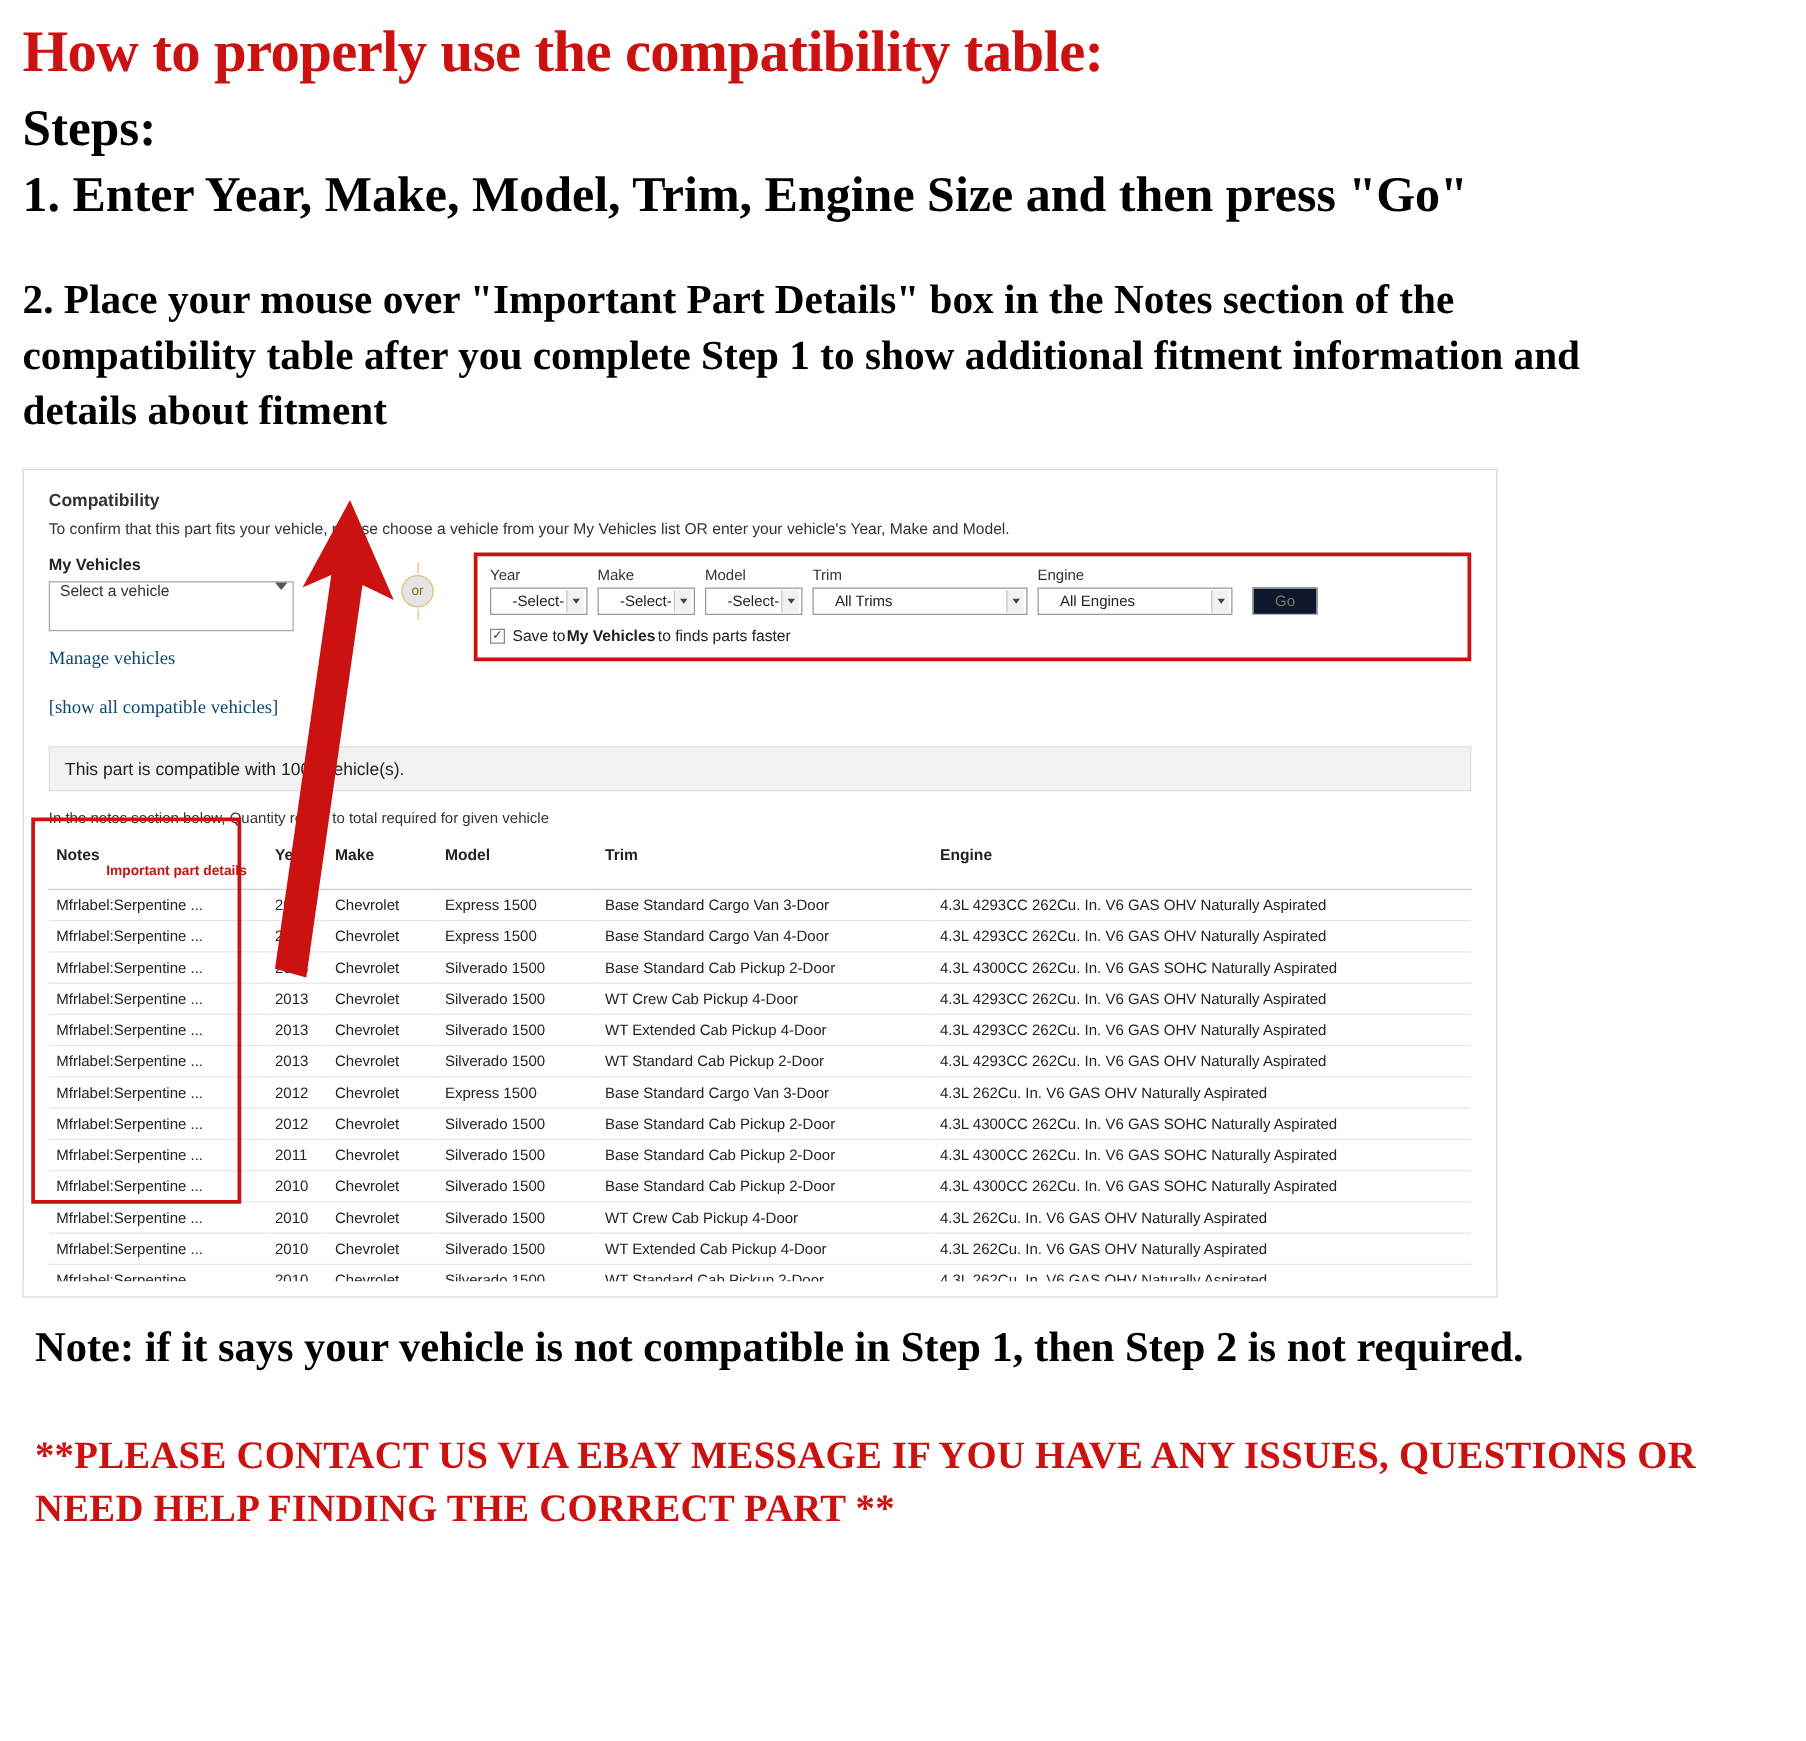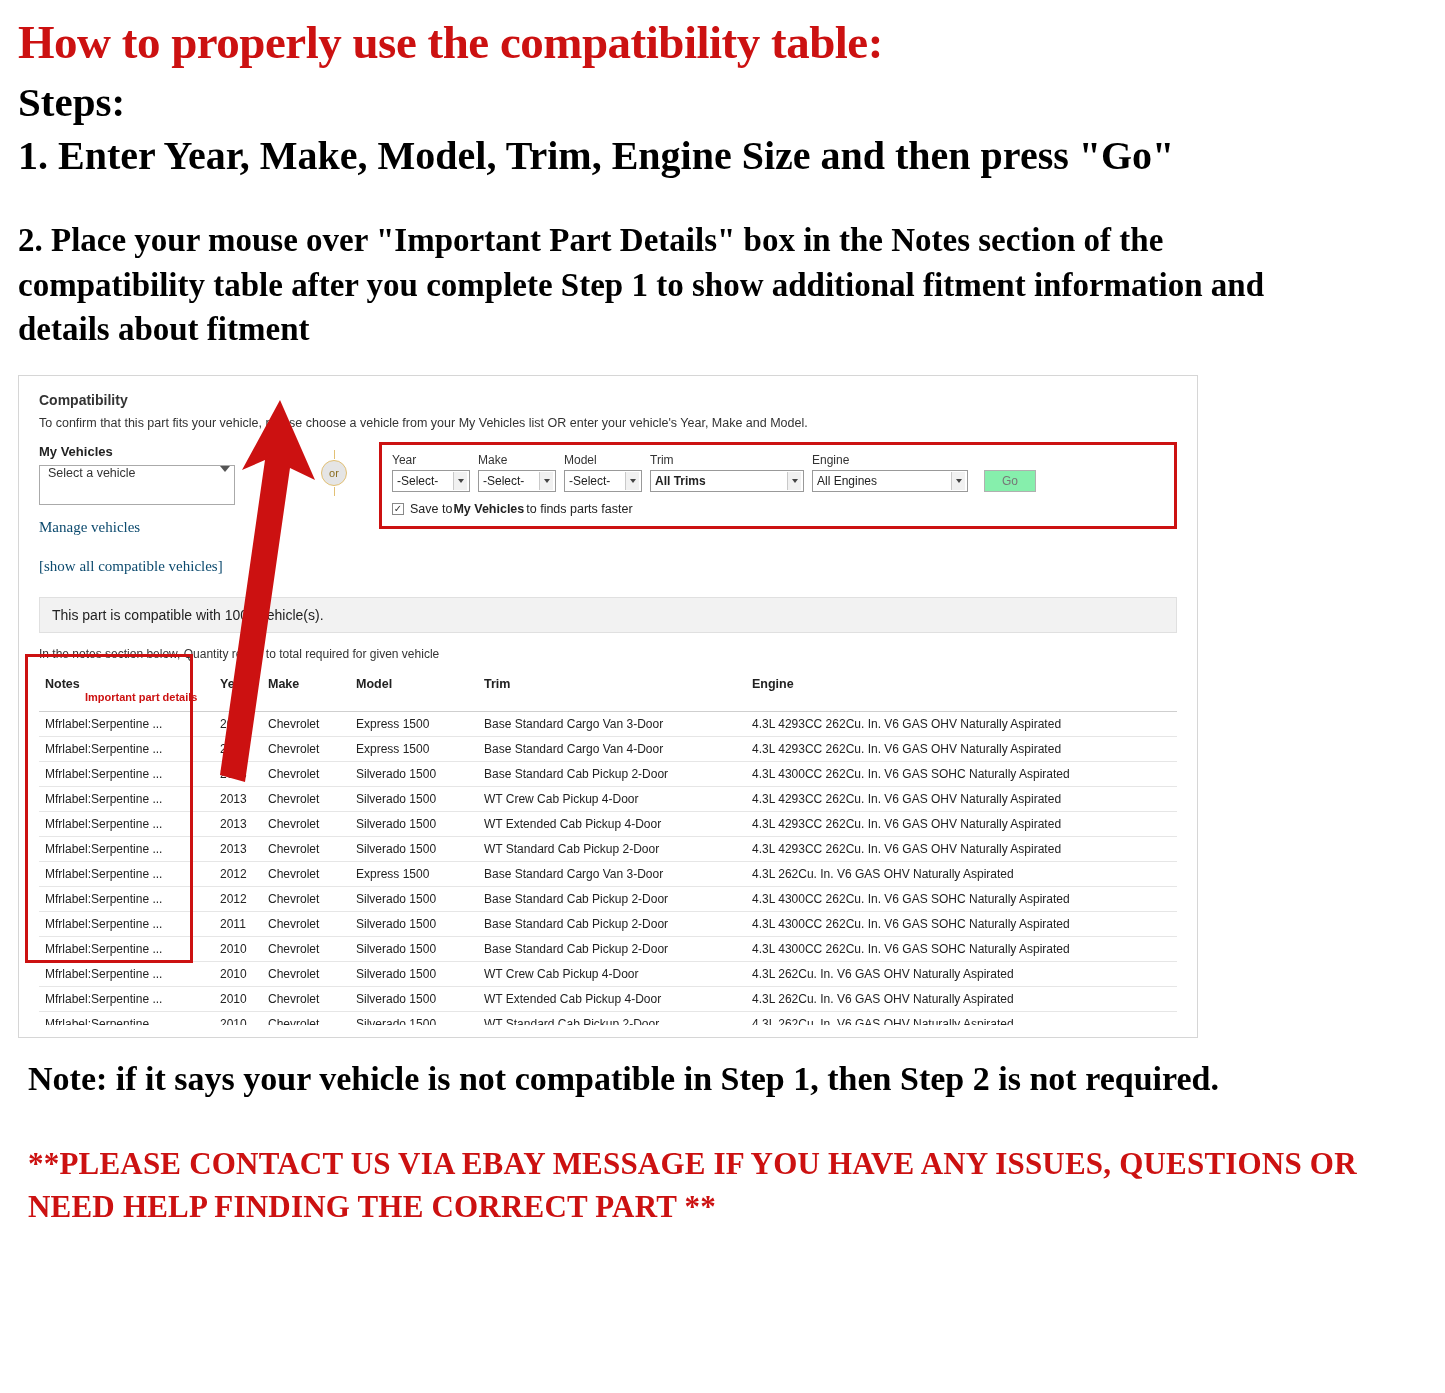--- a/index.html
+++ b/index.html
@@ -87,34 +87,34 @@
   .or-badge::before { width: 1px; height: 9px; left: 12px; top: -11px; }
   .or-badge::after { width: 1px; height: 9px; left: 12px; bottom: -11px; }
 
   .red-box { border: 3px solid #cc1111; padding: 8px 10px 10px 10px; flex: 1; margin-top: -2px; }
   .fields { display: flex; align-items: flex-end; gap: 8px; }
   .field { display: flex; flex-direction: column; }
   .field-label { font-size: 12px; color: #333; margin-bottom: 3px; }
   .mini-select {
     height: 22px; border: 1px solid #999; background: #fff;
     display: flex; align-items: center; justify-content: space-between;
-    font-size: 12px; color: #222; padding: 0 2px 0 4px;
+    font-size: 12px; color: #222; padding: 0 2px 0 17px;
   }
   .mini-caret-box {
     width: 14px; height: 18px; border-left: 1px solid #c9c9c9; background: #f1f1f1;
     display: flex; align-items: center; justify-content: center;
   }
   .mini-caret { width: 0; height: 0; border-left: 3.5px solid transparent; border-right: 3.5px solid transparent; border-top: 4.5px solid #444; }
   .w-year { width: 78px; }
   .w-make { width: 78px; }
   .w-model { width: 78px; }
-  .w-trim { width: 154px; font-weight: bold; }
+  .w-trim { width: 172px; }
   .w-engine { width: 156px; }
   .go-btn {
-    width: 52px; height: 22px; border: 1px solid #b0b0b0; background: #86efac;
+    width: 52px; height: 22px; border: 1px solid #b0b0b0; background: #0f172a;
     font-size: 12px; color: #777; display: flex; align-items: center; justify-content: center;
     margin-left: 8px;
   }
   .save-row { display: flex; align-items: center; gap: 6px; margin-top: 10px; font-size: 12.5px; color: #222; }
   .chk {
     width: 12px; height: 12px; border: 1px solid #888; background: #fff;
     display: flex; align-items: center; justify-content: center; font-size: 10px; line-height: 1; color: #333;
   }
 
   .compat-bar {

